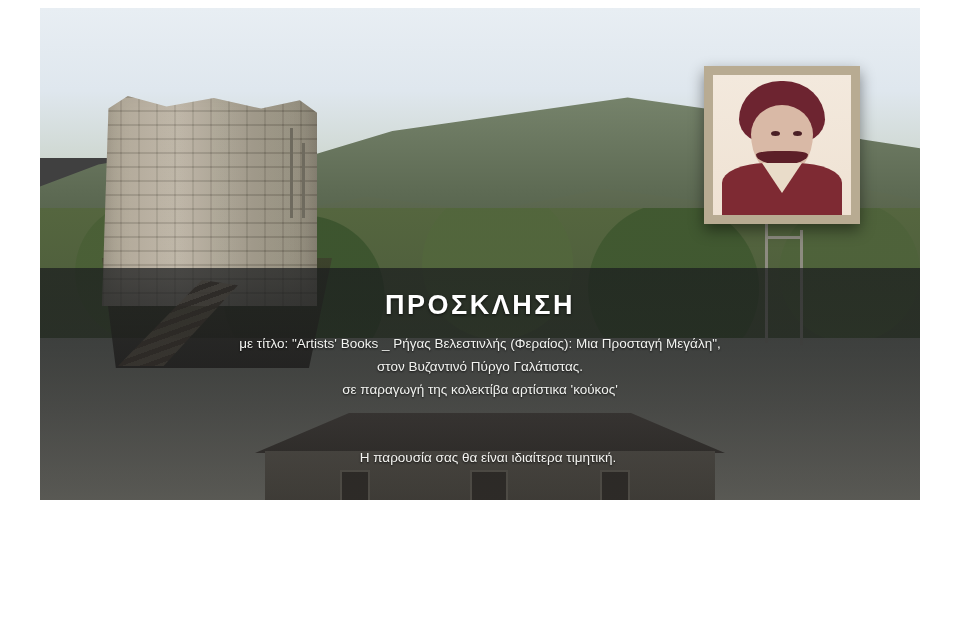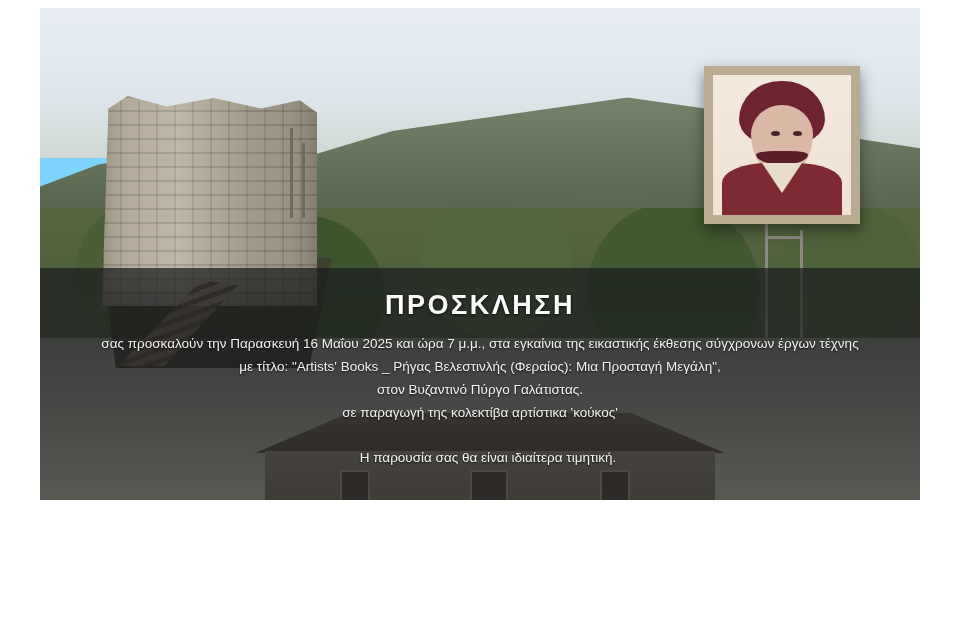--- a/index.html
+++ b/index.html
@@ -21,21 +21,21 @@
   }
 
   
   .photo {
     position: absolute;
     left: 40px;
     top: 8px;
     width: 880px;
     height: 492px;
     overflow: hidden;
-    background: #7dd3fc;
+    background: #404040;
   }
   
   .sky {
     position: absolute;
     left: 0; top: 0; width: 100%; height: 150px;
     background: linear-gradient(180deg, #e8eef3 0%, #dfe7ee 55%, #cfd8d2 100%);
   }
   
   .hill-far {
     position: absolute;
@@ -259,21 +259,20 @@
 
     <div class="roof"></div>
     <div class="wall"></div>
     <div class="window win1"></div>
     <div class="window win3"></div>
     <div class="window win2"></div>
 
     <div class="text-band">
       <div class="band-title">ΠΡΟΣΚΛΗΣΗ</div>
       <div class="band-body">
-        <div>σας προσκαλούν την Παρασκευή 16 Μαΐου 2025 και ώρα 7 μ.μ., στα εγκαίνια της εικαστικής έκθεσης σύγχρονων έργων τέχνης</div>
         <div>με τίτλο: "Artists' Books _ Ρήγας Βελεστινλής (Φεραίος): Μια Προσταγή Μεγάλη",</div>
         <div>στον Βυζαντινό Πύργο Γαλάτιστας.</div>
         <div>σε παραγωγή της κολεκτίβα αρτίστικα 'κούκος'</div>
       </div>
       <div class="band-closing">Η παρουσία σας θα είναι ιδιαίτερα τιμητική.</div>
     </div>
   </div>
 
   <div class="portrait-frame">
     <div class="portrait">

